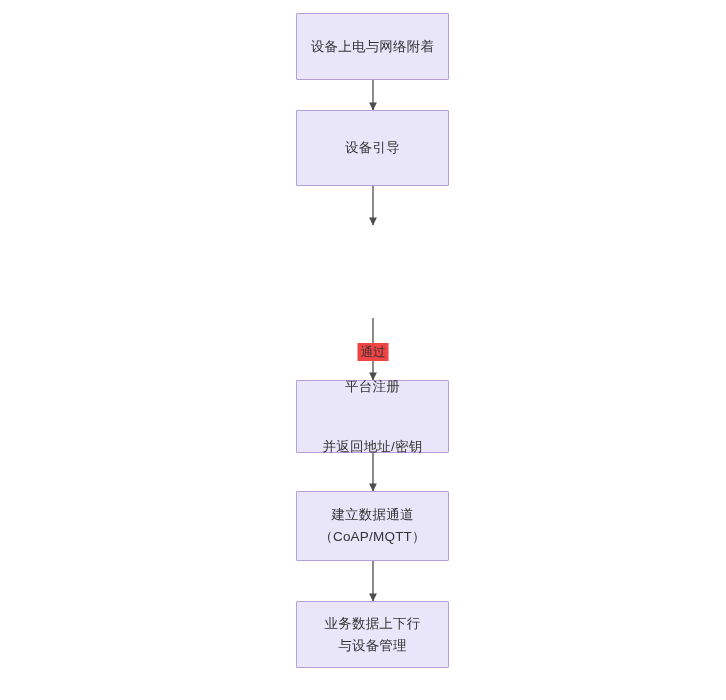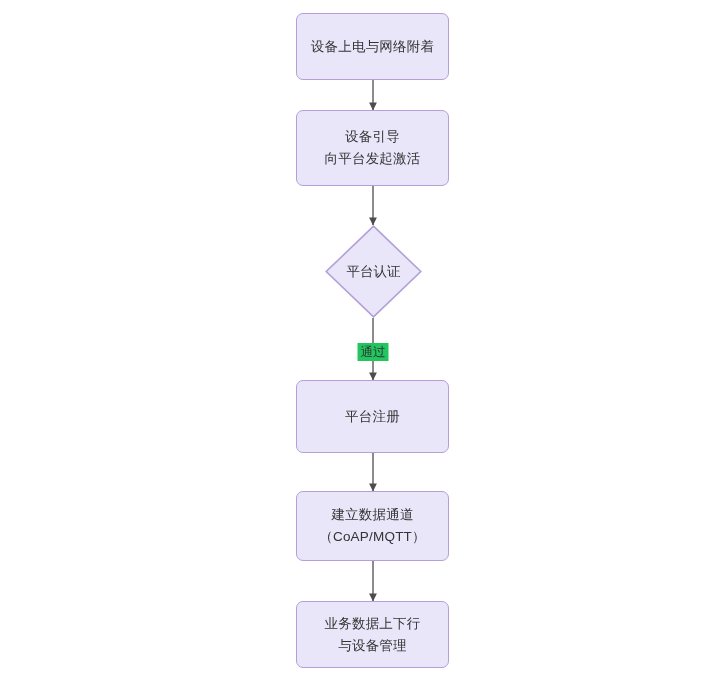--- a/index.html
+++ b/index.html
@@ -28,21 +28,21 @@
     color: #333333;
     font-size: 13.5px;
     line-height: 22px;
     text-align: center;
     letter-spacing: 0.2px;
     white-space: nowrap;
   }
   .process {
     background: #e9e6fa;
     border: 1.6px solid #b49fd8;
-    border-radius: 7px;
+    border-radius: 1px;
   }
   .decision-wrap {
     position: absolute;
     display: flex;
     align-items: center;
     justify-content: center;
   }
   .decision-wrap svg {
     position: absolute;
     left: 0;
@@ -63,21 +63,21 @@
   .edge {
     position: absolute;
     left: 0;
     top: 0;
     width: 726px;
     height: 700px;
     pointer-events: none;
   }
   .edge-label {
     position: absolute;
-    background: #22c55e;
+    background: #ef4444;
     color: #333333;
     font-size: 12.5px;
     line-height: 16px;
     padding: 1px 3px;
     white-space: nowrap;
     transform: translate(-50%, -50%);
     z-index: 3;
   }
 </style>
 </head>
@@ -99,32 +99,26 @@
         <line x1="373" y1="561" x2="373" y2="601" marker-end="url(#arrowhead)"></line>
       </g>
   </svg>
 
   <div class="node process" style="left:296px; top:13px; width:153px; height:67px;">
     <span class="node-line">设备上电与网络附着</span>
   </div>
 
   <div class="node process" style="left:296px; top:110px; width:153px; height:76px;">
     <span class="node-line">设备引导</span>
-    <span class="node-line">向平台发起激活</span>
   </div>
 
-  <div class="decision-wrap" style="left:325px; top:225px; width:97px; height:93px;">
-    <svg width="97" height="93" viewBox="0 0 97 93">
-      <polygon points="48.5,1.2 95.8,46.5 48.5,91.8 1.2,46.5" fill="#e9e6fa" stroke="#b49fd8" stroke-width="1.6"></polygon>
-    </svg>
-    <span class="decision-label">平台认证</span>
-  </div>
 
   <div class="node process" style="left:296px; top:380px; width:153px; height:73px;gap:38px;">
     <span class="node-line">平台注册</span>
+    <span class="node-line">并返回地址/密钥</span>
   </div>
 
   <div class="node process" style="left:296px; top:491px; width:153px; height:70px;">
     <span class="node-line">建立数据通道</span>
     <span class="node-line">（CoAP/MQTT）</span>
   </div>
 
   <div class="node process" style="left:296px; top:601px; width:153px; height:67px;">
     <span class="node-line">业务数据上下行</span>
     <span class="node-line">与设备管理</span>

